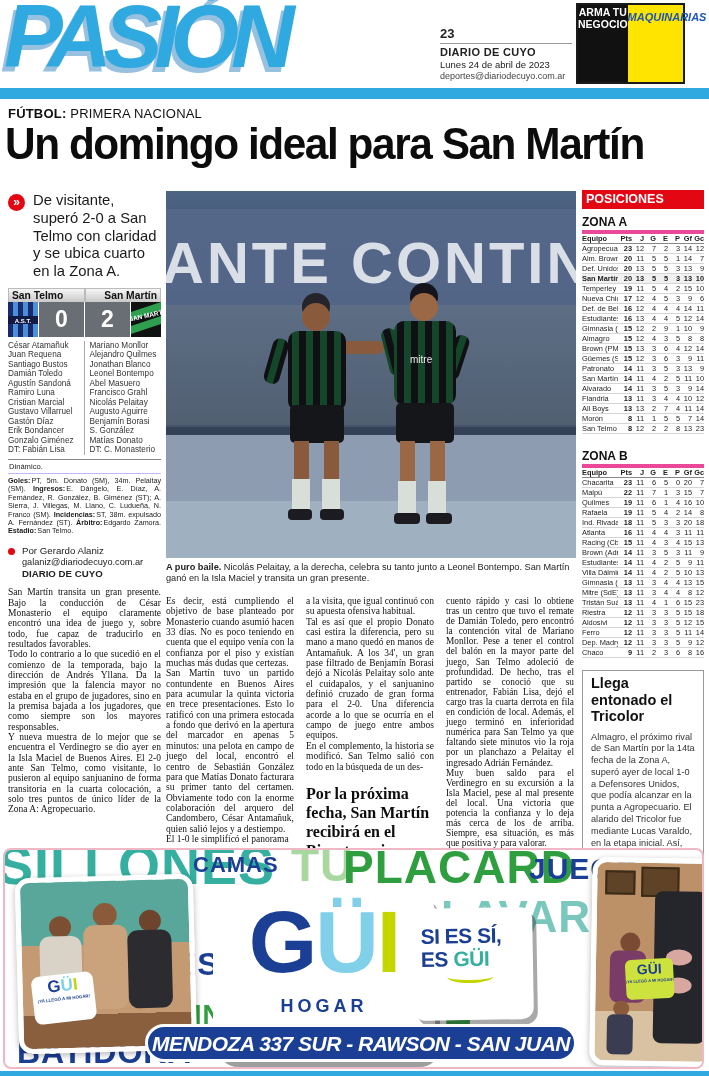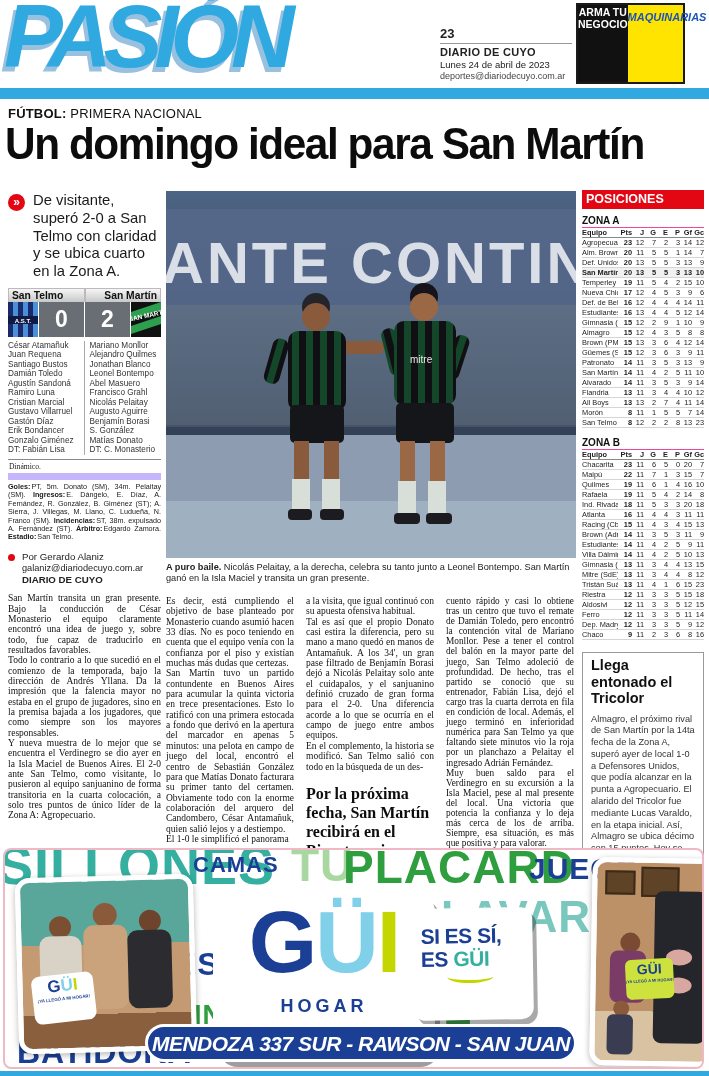--- a/index.html
+++ b/index.html
@@ -47,21 +47,21 @@
                padding:1px 3px;color:#111;border:1px solid #bbb;border-bottom:none;}
   .sb-head div:last-child{text-align:right;}
   .sb-body{display:flex;gap:1px;height:35px;}
   .crest{width:30px;height:35px;}
   .score{flex:1;background:#696e74;color:#fff;font-weight:900;font-size:23px;text-align:center;line-height:35px;}
   .lineups{display:flex;margin-top:4px;border-bottom:1px solid #888;padding-bottom:4px;}
   .lcol{width:50%;box-sizing:border-box;}
   .lcol:first-child{border-right:1px solid #aaa;padding-right:4px;}
   .lcol:last-child{padding-left:5px;}
   .lname{font-size:8.2px;line-height:9.5px;color:#333;white-space:nowrap;}
-  .dinamica{border-bottom:7px solid #c4b5fd;font-size:7.6px;padding:2px 1px;color:#222;font-family:Liberation Serif, serif;}
+  .dinamica{border-bottom:1px solid #c4b5fd;font-size:7.6px;padding:2px 1px;color:#222;}
   .details{margin-top:3px;font-size:7.2px;line-height:8.4px;color:#1a1a1a;text-align:justify;}
   .details b{padding-right:1px;}
   .byline{margin-top:9px;position:relative;padding-left:14px;font-size:9.7px;line-height:11.8px;color:#222;}
   .byline .dot{position:absolute;left:0;top:3px;width:7px;height:7px;border-radius:50%;background:#e30613;}
   .byline .bp{font-weight:bold;}
   .serifcol{font-family:"Liberation Serif","DejaVu Serif",serif;font-size:9.5px;line-height:10.35px;
             text-align:justify;color:#111;}
   .serifcol p{margin:0;}
   .col1{margin-top:7px;}
   
@@ -69,21 +69,21 @@
   .caption{position:absolute;left:166px;top:562px;width:410px;font-size:9.2px;line-height:11.3px;color:#222;}
   .caption .cb{font-weight:bold;}
   
   .bodycol{position:absolute;top:596px;width:128px;}
   #bc2{left:166px;} #bc3{left:306px;} #bc4{left:446px;font-size:9.3px;line-height:10.1px;}
   .callout{margin-top:12px;font-family:"Liberation Serif","DejaVu Serif",serif;font-weight:bold;
            font-size:16px;line-height:19px;color:#0d0d0d;text-align:left;}
   
   .rail{position:absolute;left:582px;top:190px;width:122px;}
   .pos-hdr{background:#e30613;color:#fff;font-weight:900;font-size:12.5px;padding:2px 4px 3px;}
-  .zona-label{font-weight:900;font-size:10px;color:#111;margin-top:6px;border-bottom:1px solid #ec4899;padding-bottom:1px;}
+  .zona-label{font-weight:900;font-size:12px;color:#111;margin-top:6px;border-bottom:4px solid #ec4899;padding-bottom:1px;}
   .trow{display:flex;font-size:7.4px;line-height:9px;border-bottom:1px solid #d5d5d5;color:#222;align-items:baseline;}
   .trow span:first-child{flex:1;text-align:left;white-space:nowrap;overflow:hidden;}
   .trow span:not(:first-child){width:12px;text-align:right;}
   .trow span:nth-child(2){width:14px;font-weight:bold;}
   .thead{font-weight:bold;border-bottom:1px solid #888;}
   .thead span:nth-child(2){font-weight:bold;}
   .trow.hl{font-weight:bold;background:#f1f1f1;}
   .tricolor{border:1px solid #999;padding:4px 8px;margin-top:12px;background:#fff;}
   .tricolor .tt{font-weight:900;font-size:14.5px;line-height:16.5px;color:#111;}
   .tricolor .tb{font-size:9.2px;line-height:11.8px;color:#333;margin-top:7px;}
@@ -551,21 +551,21 @@
           <span>8</span>
           <span>12</span>
           <span>2</span>
           <span>2</span>
           <span>8</span>
           <span>13</span>
           <span>23</span>
         </div>
       </div>
 
-    <div class="zona-label" style="margin-top:9px">ZONA B</div>
+    <div class="zona-label" style="margin-top:15px">ZONA B</div>
     <div class="trow thead">
       <span>Equipo</span>
       <span>Pts</span>
       <span>J</span>
       <span>G</span>
       <span>E</span>
       <span>P</span>
       <span>Gf</span>
       <span>Gc</span>
     </div>

